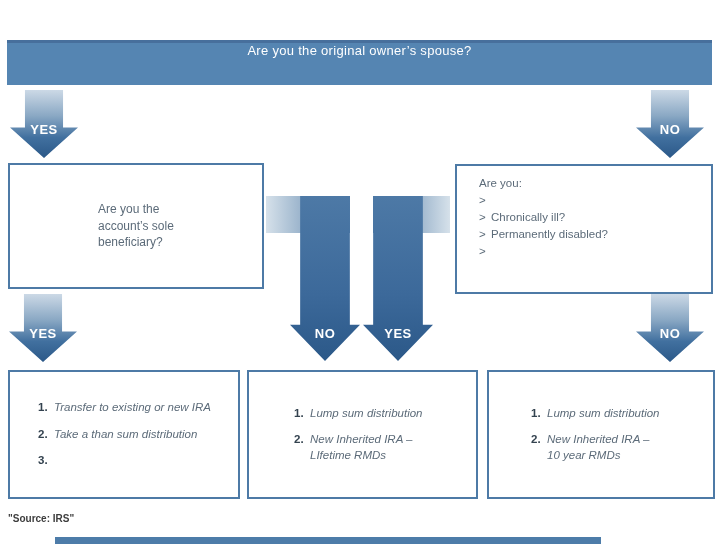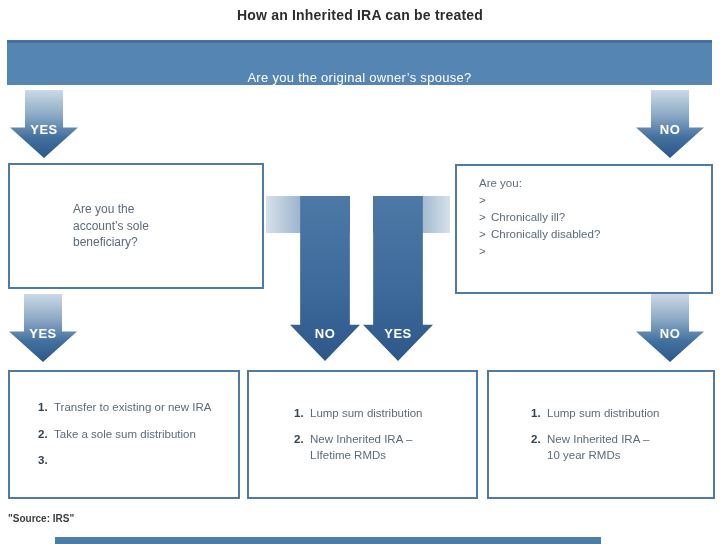--- a/index.html
+++ b/index.html
@@ -10,21 +10,21 @@
   .pre { white-space:pre-line; }
 
   .title {
     position:absolute; top:7px; left:0; width:720px; text-align:center;
     font-size:14px; font-weight:700; color:#2d2d2d; letter-spacing:.2px;
   }
 
   .banner {
     position:absolute; left:7px; top:40px; width:705px; height:42px;
     background:#5585b2; border-top:3px solid #476f9c;
-    display:flex; align-items:flex-end; justify-content:center;
+    display:flex; align-items:flex-start; justify-content:center;
   }
   .banner .q { color:#ffffff; font-size:13px; letter-spacing:.3px; }
 
   
   .arrow { position:absolute; width:68px; height:68px; }
   .arrow .shape {
     width:100%; height:100%;
     clip-path:polygon(22% 0,78% 0,78% 55%,100% 55%,50% 100%,0 55%,22% 55%);
     background:linear-gradient(180deg,#ccd9e6 0%,#8aa8c4 38%,#41709f 70%,#2b5888 100%);
   }
@@ -48,54 +48,53 @@
     position:absolute; top:326px; width:70px; text-align:center;
     color:#fff; font-weight:700; font-size:13px; letter-spacing:.5px;
   }
   .lbl-no  { left:290px; }
   .lbl-yes { left:363px; }
 
   
   .qbox { position:absolute; background:#fff; border:2px solid #4d7aa6; box-sizing:border-box; }
   .box-sole { left:8px; top:163px; width:256px; height:126px; display:flex; align-items:center; }
   .box-sole .t {
-    margin-left:63px; font-size:12px; line-height:1.4; color:#5c6b79; text-align:left;
+    margin-left:88px; font-size:12px; line-height:1.4; color:#5c6b79; text-align:left;
   }
   .box-elig { left:455px; top:164px; width:258px; height:130px; padding:9px 12px 0 22px; }
   .box-elig .intro { font-size:11.5px; color:#5c6b79; line-height:1.4; }
   .box-elig ul { list-style:none; margin:1px 0 0 0; padding:0; }
   .box-elig li { display:flex; font-size:11.5px; color:#5c6b79; line-height:1.4; margin-bottom:1px; }
   .box-elig .marker { width:12px; flex:0 0 12px; }
 
   
   .obox {
     position:absolute; top:370px; height:129px; background:#fff;
     border:2px solid #4d7aa6; box-sizing:border-box;
     display:flex; flex-direction:column; justify-content:center;
   }
   .obox-1 { left:8px;   width:232px; padding-left:28px; }
   .obox-2 { left:247px; width:231px; padding-left:45px; }
   .obox-3 { left:487px; width:228px; padding-left:42px; }
   .o-item { display:flex; font-size:11.5px; line-height:1.35; margin:5.5px 0; }
   .o-item .num { font-weight:700; color:#33424f; width:16px; flex:0 0 16px; }
-  .o-item .o-text { color:#5c6b79; }
+  .o-item .o-text { color:#5c6b79;font-style:italic; }
 
   .source {
     position:absolute; left:8px; top:513px; font-size:10px; font-weight:700; color:#3d3d3d;
   }
   .footer-bar {
     position:absolute; left:55px; top:537px; width:546px; height:7px; background:#4d7ca9;
   }
 </style>
 </head>
 <body>
 
 <div class="stage">
 
-  <div class="title">How an Inherited IRA can be treated</div>
 
   <div class="banner">
     <span class="q">Are you  the original owner’s spouse?</span>
   </div>
 
   <div class="arrow" style="left:10px;top:90px;">
     <div class="shape"></div>
     <div class="lbl">YES</div>
   </div>
   <div class="arrow" style="left:636px;top:90px;">
@@ -114,21 +113,21 @@
     <ul>
       <li>
         <span class="marker">&gt;</span>
       </li>
       <li>
         <span class="marker">&gt;</span>
         <span class="pre">Chronically ill?</span>
       </li>
       <li>
         <span class="marker">&gt;</span>
-        <span class="pre">Chronically disabled?</span>
+        <span class="pre">Permanently disabled?</span>
       </li>
       <li>
         <span class="marker">&gt;</span>
       </li>
     </ul>
   </div>
 
   <div class="elbow-bar bar-no"></div>
   <div class="elbow-stem stem-no"></div>
   <div class="elbow-lbl lbl-no">NO</div>
@@ -146,21 +145,21 @@
     <div class="lbl">NO</div>
   </div>
 
   <div class="obox obox-1">
     <div class="o-item">
       <span class="num">1.</span>
       <span class="o-text pre">Transfer to existing or new IRA</span>
     </div>
     <div class="o-item">
       <span class="num">2.</span>
-      <span class="o-text pre">Take a sole sum distribution</span>
+      <span class="o-text pre">Take a than sum distribution</span>
     </div>
     <div class="o-item">
       <span class="num">3.</span>
     </div>
   </div>
 
   <div class="obox obox-2">
     <div class="o-item">
       <span class="num">1.</span>
       <span class="o-text pre">Lump sum distribution</span>

